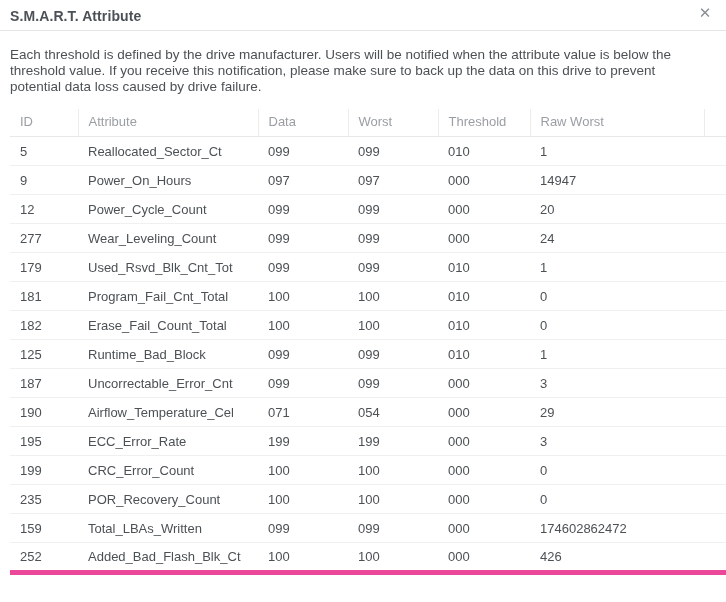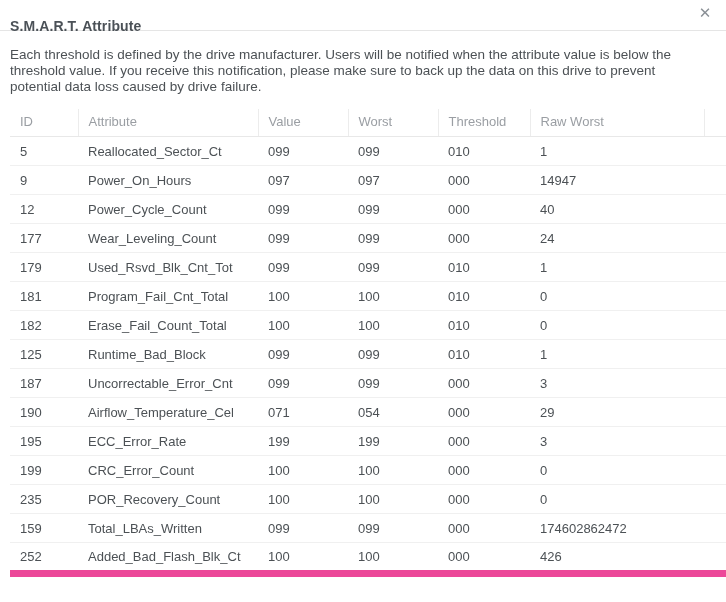--- a/index.html
+++ b/index.html
@@ -27,21 +27,21 @@
   
   .titlebar {
     height: 31px;
     border-bottom: 1px solid #e5e5e5;
     position: relative;
     box-sizing: border-box;
   }
   .titlebar-title {
     position: absolute;
     left: 10px;
-    top: 18px;
+    top: 8px;
     font-size: 14px;
     font-weight: bold;
     color: #4b5157;
     letter-spacing: 0.1px;
     white-space: nowrap;
   }
   .close-button {
     position: absolute;
     right: 10px;
     top: 2px;
@@ -96,21 +96,21 @@
     color: #4c5155;
     font-size: 13px;
     white-space: nowrap;
     overflow: hidden;
     text-overflow: clip;
     box-sizing: border-box;
     height: 29px;
     vertical-align: middle;
   }
   table.smart-table tbody tr:last-child td {
-    border-bottom: 7px solid #ec4899;
+    border-bottom: 5px solid #ec4899;
   }
 
   
   col.c-id        { width: 68px; }
   col.c-attribute { width: 180px; }
   col.c-value     { width: 90px; }
   col.c-worst     { width: 90px; }
   col.c-threshold { width: 92px; }
   col.c-raw       { width: 174px; }
   col.c-spacer    { width: 32px; }
@@ -135,21 +135,21 @@
         <col class="c-value">
         <col class="c-worst">
         <col class="c-threshold">
         <col class="c-raw">
         <col class="c-spacer">
       </colgroup>
       <thead>
         <tr>
             <th>ID</th>
             <th>Attribute</th>
-            <th>Value</th>
+            <th>Data</th>
             <th>Worst</th>
             <th>Threshold</th>
             <th>Raw Worst</th>
             <th class="last-col"></th>
           </tr>
       </thead>
       <tbody>
           <tr>
             <td>5</td>
             <td>Reallocated_Sector_Ct</td>
@@ -167,25 +167,25 @@
             <td>000</td>
             <td>14947</td>
             <td></td>
           </tr>
           <tr>
             <td>12</td>
             <td>Power_Cycle_Count</td>
             <td>099</td>
             <td>099</td>
             <td>000</td>
-            <td>40</td>
-            <td></td>
-          </tr>
-          <tr>
-            <td>177</td>
+            <td>20</td>
+            <td></td>
+          </tr>
+          <tr>
+            <td>277</td>
             <td>Wear_Leveling_Count</td>
             <td>099</td>
             <td>099</td>
             <td>000</td>
             <td>24</td>
             <td></td>
           </tr>
           <tr>
             <td>179</td>
             <td>Used_Rsvd_Blk_Cnt_Tot</td>

